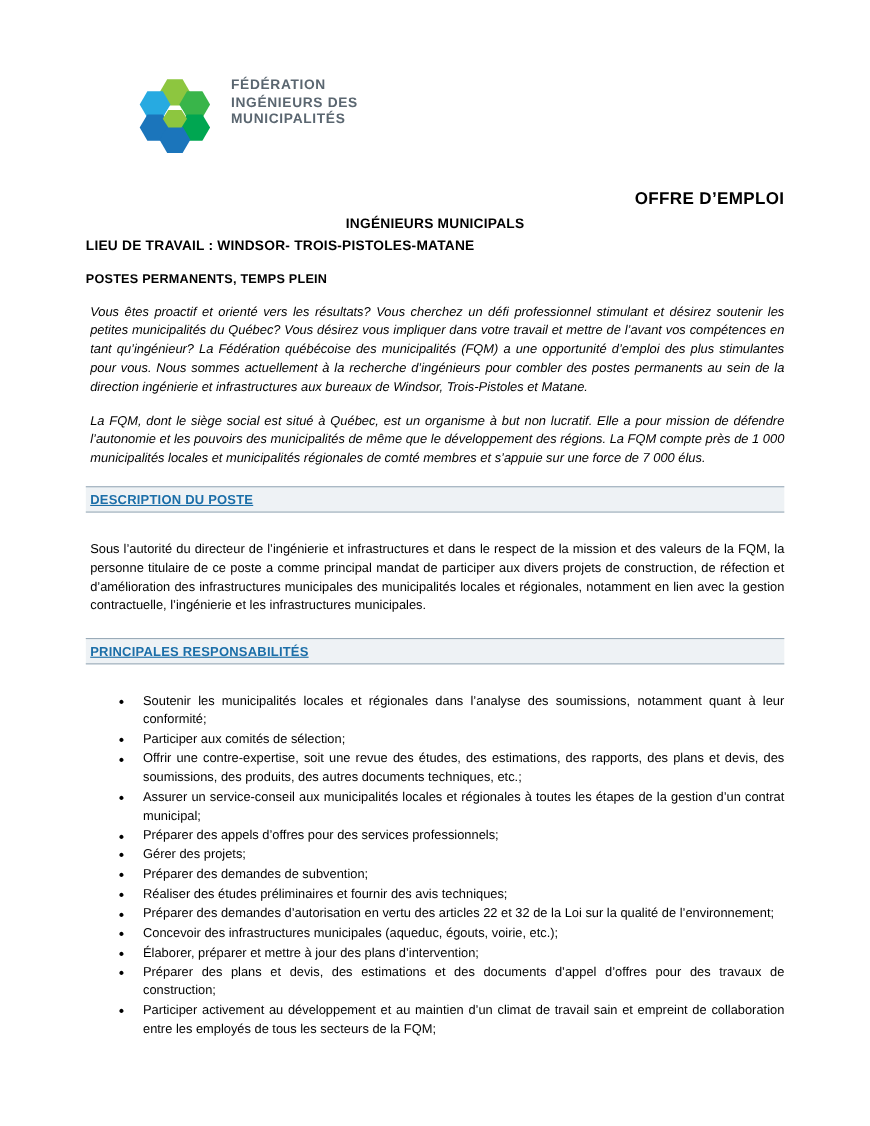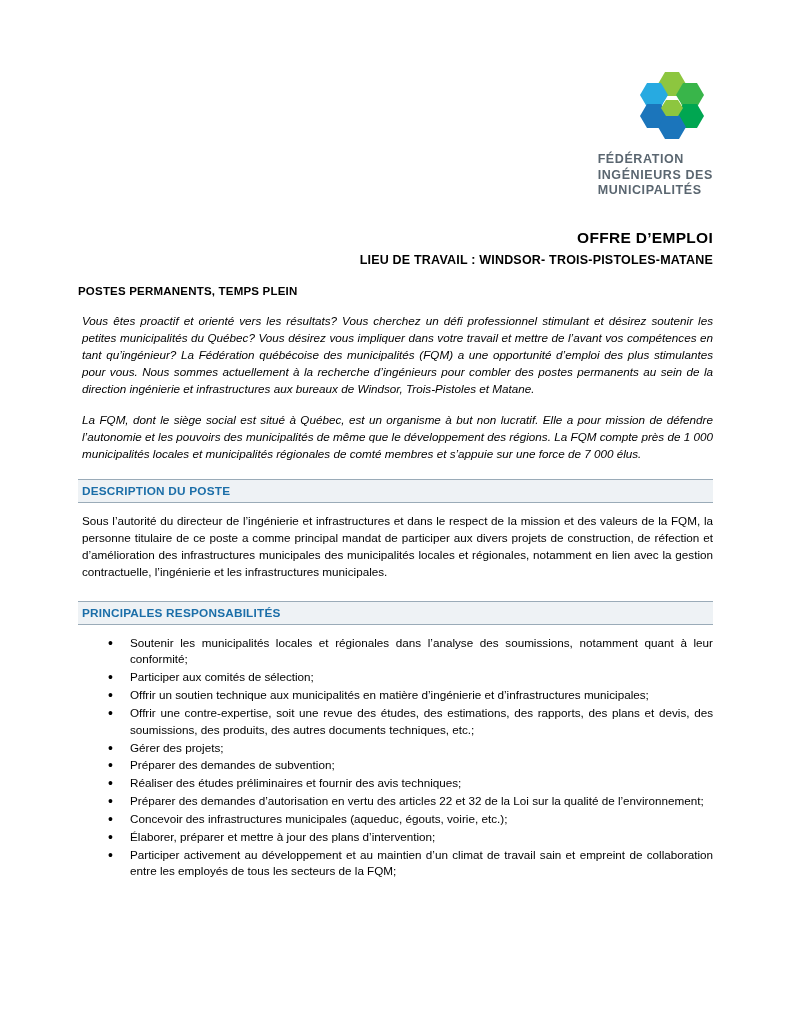--- a/index.html
+++ b/index.html
@@ -15,26 +15,25 @@
   .page {
     position: relative;
     width: 791px;
     min-height: 1024px;
     padding: 60px 78px 30px 78px;
   }
 
   
   .logo-block {
     display: flex;
-    align-items: flex-end;
+    align-items: flex-start;
     gap: 10px;
     margin-left: 44px;
     margin-top: 10px;
     margin-bottom: 30px;
-    flex-direction: column;
   }
   .logo-mark {
     width: 78px;
     height: 72px;
     position: relative;
     flex: 0 0 auto;
   }
   .logo-mark svg { display: block; }
   .logo-text {
     font-family: "Liberation Sans", sans-serif;
@@ -55,21 +54,21 @@
     margin: 0 0 6px 0;
   }
   .title-sub {
     text-align: center;
     font-size: 12.5px;
     font-weight: bold;
     letter-spacing: 0.2px;
     margin: 0 0 6px 0;
   }
   .title-sub2 {
-    text-align: right;
+    text-align: left;
     font-size: 12.5px;
     font-weight: bold;
     letter-spacing: 0.2px;
     margin: 0 0 18px 0;
   }
   .posting-type {
     font-size: 11.5px;
     font-weight: bold;
     letter-spacing: 0.2px;
     margin: 0 0 16px 0;
@@ -80,29 +79,30 @@
     font-style: italic;
     font-size: 11.7px;
     line-height: 1.45;
     text-align: justify;
     margin: 4px 0 14px 0;
     padding-left: 4px;
   }
 
   
   .section-head {
-    margin: 16px 0 10px 0;
+    margin: 16px 0 26px 0;
     border-top: 1px solid #9aabb8;
     border-bottom: 1px solid #9aabb8;
     background: #eef2f5;
     padding: 4px 6px 4px 4px;
     font-size: 11.8px;
     font-weight: bold;
     color: #1b6ea8;
     letter-spacing: 0.2px;
+    text-decoration: underline;
   }
 
   .section-body {
     font-size: 11.7px;
     line-height: 1.45;
     text-align: justify;
     padding-left: 4px;
     margin: 0 0 20px 0;
   }
 
@@ -151,37 +151,40 @@
       </svg>
     </div>
     <div class="logo-text">
       <div>FÉDÉRATION</div>
       <div>INGÉNIEURS DES</div>
       <div>MUNICIPALITÉS</div>
     </div>
   </div>
 
   <h1 class="title-main">OFFRE D’EMPLOI</h1>
+  <div class="title-sub">INGÉNIEURS MUNICIPALS</div>
   <div class="title-sub2">LIEU DE TRAVAIL : WINDSOR- TROIS-PISTOLES-MATANE</div>
   <div class="posting-type">POSTES PERMANENTS, TEMPS PLEIN</div>
 
   <p class="para">Vous êtes proactif et orienté vers les résultats? Vous cherchez un défi professionnel stimulant et désirez soutenir les petites municipalités du Québec? Vous désirez vous impliquer dans votre travail et mettre de l’avant vos compétences en tant qu’ingénieur? La Fédération québécoise des municipalités (FQM) a une opportunité d’emploi des plus stimulantes pour vous. Nous sommes actuellement à la recherche d’ingénieurs pour combler des postes permanents au sein de la direction ingénierie et infrastructures aux bureaux de Windsor, Trois-Pistoles et Matane.</p>
   <p class="para">La FQM, dont le siège social est situé à Québec, est un organisme à  but non lucratif. Elle a pour mission de défendre l’autonomie et les pouvoirs des municipalités de même que le   développement des régions. La FQM compte près de 1 000 municipalités locales et municipalités régionales de  comté membres et s’appuie sur une force de 7 000 élus.</p>
 
   <div class="section-head">DESCRIPTION DU POSTE</div>
   <p class="section-body">Sous  l’autorité du directeur de l’ingénierie et infrastructures et dans le respect de la mission et des valeurs de la FQM,  la  personne  titulaire  de  ce  poste   a comme principal mandat de participer aux divers projets de construction,  de  réfection  et  d’amélioration  des  infrastructures  municipales  des  municipalités  locales  et régionales, notamment en lien avec la gestion contractuelle, l’ingénierie et les infrastructures municipales.</p>
 
   <div class="section-head">PRINCIPALES RESPONSABILITÉS</div>
   <ul class="resp-list">
     <li>Soutenir les municipalités locales et régionales dans l’analyse des soumissions, notamment quant à leur conformité;</li>
     <li>Participer aux comités de sélection;</li>
-    <li>Offrir un soutien technique aux municipalités en matière d’ingénierie et d’infrastructures municipales;</li>
     <li>Offrir une contre-expertise, soit une revue des études, des estimations, des rapports, des plans et devis, des soumissions, des produits, des autres documents techniques, etc.;</li>
+    <li>Assurer un service-conseil aux municipalités locales et régionales à toutes les étapes de la gestion d’un contrat municipal;</li>
+    <li>Préparer des appels d’offres pour des services professionnels;</li>
     <li>Gérer des projets;</li>
     <li>Préparer des demandes de subvention;</li>
     <li>Réaliser des études préliminaires et fournir des avis techniques;</li>
     <li>Préparer des demandes d’autorisation en vertu des articles 22 et 32 de la Loi sur la qualité de l’environnement;</li>
     <li>Concevoir des infrastructures municipales (aqueduc, égouts, voirie, etc.);</li>
     <li>Élaborer, préparer et mettre à jour des plans d’intervention;</li>
+    <li>Préparer des plans et devis, des estimations et des documents d’appel d’offres pour des travaux de construction;</li>
     <li>Participer activement au développement et au maintien d’un climat de travail sain et empreint de collaboration entre les employés de tous les secteurs de la FQM;</li>
   </ul>
 
 </div>
 
 </body></html>

